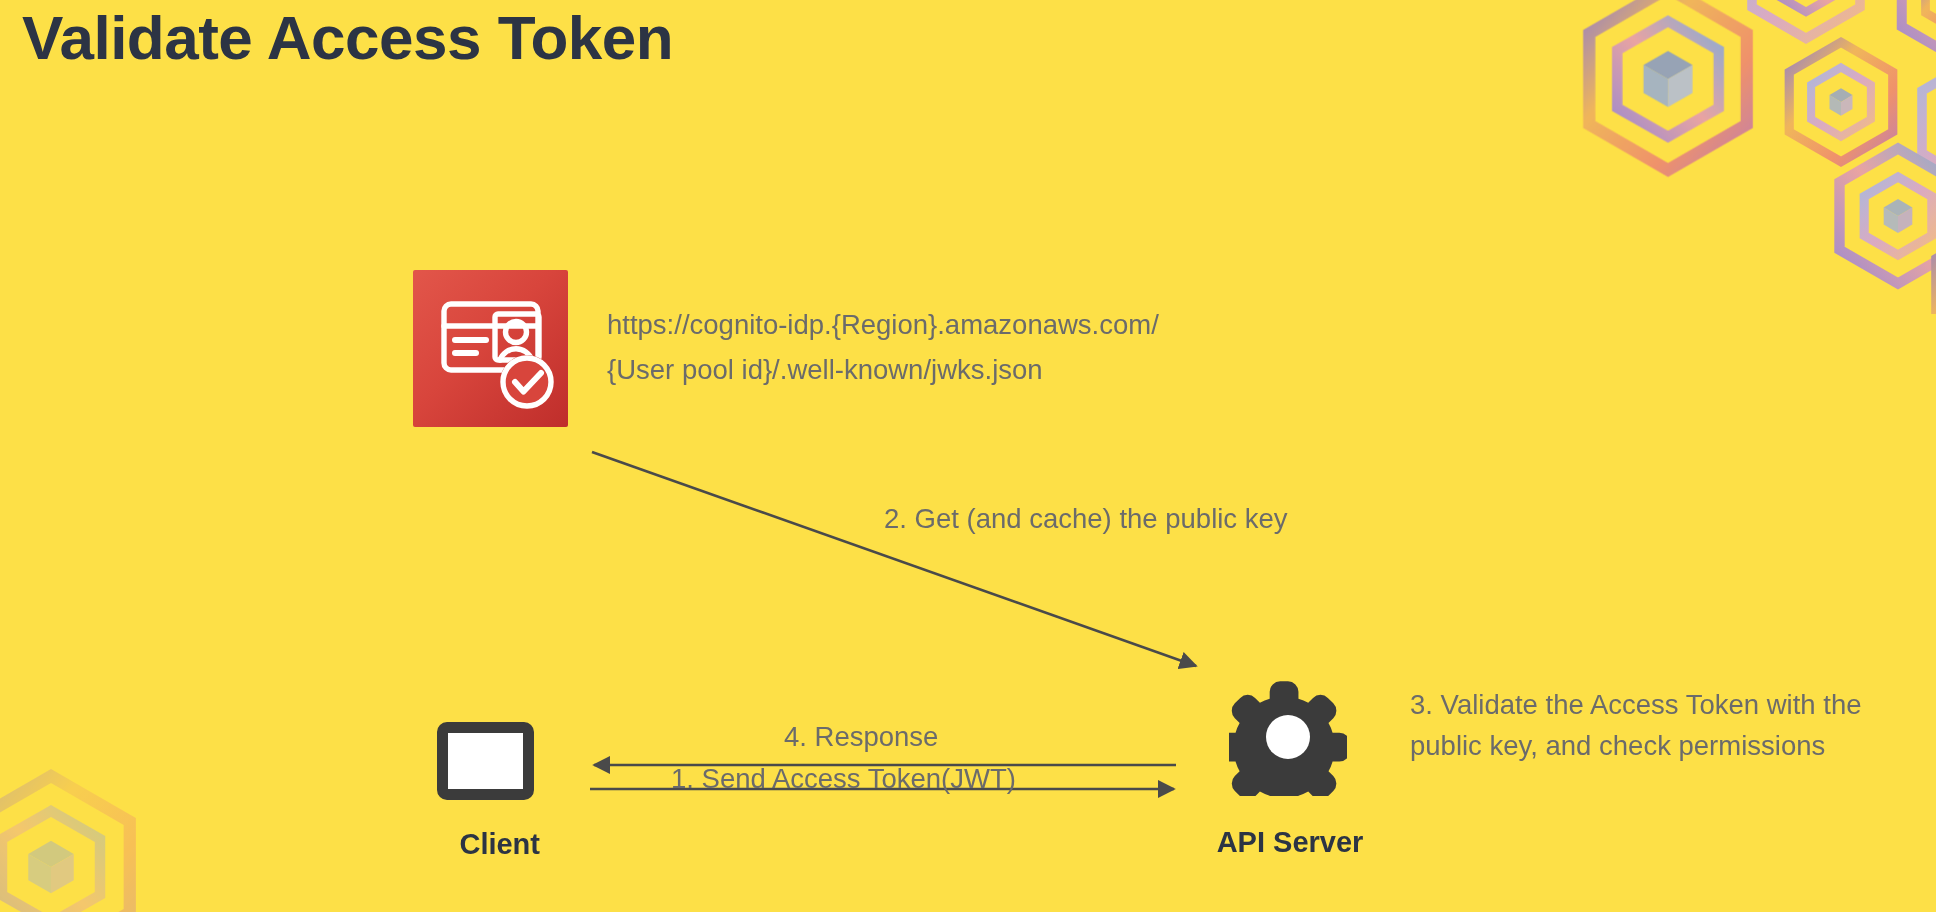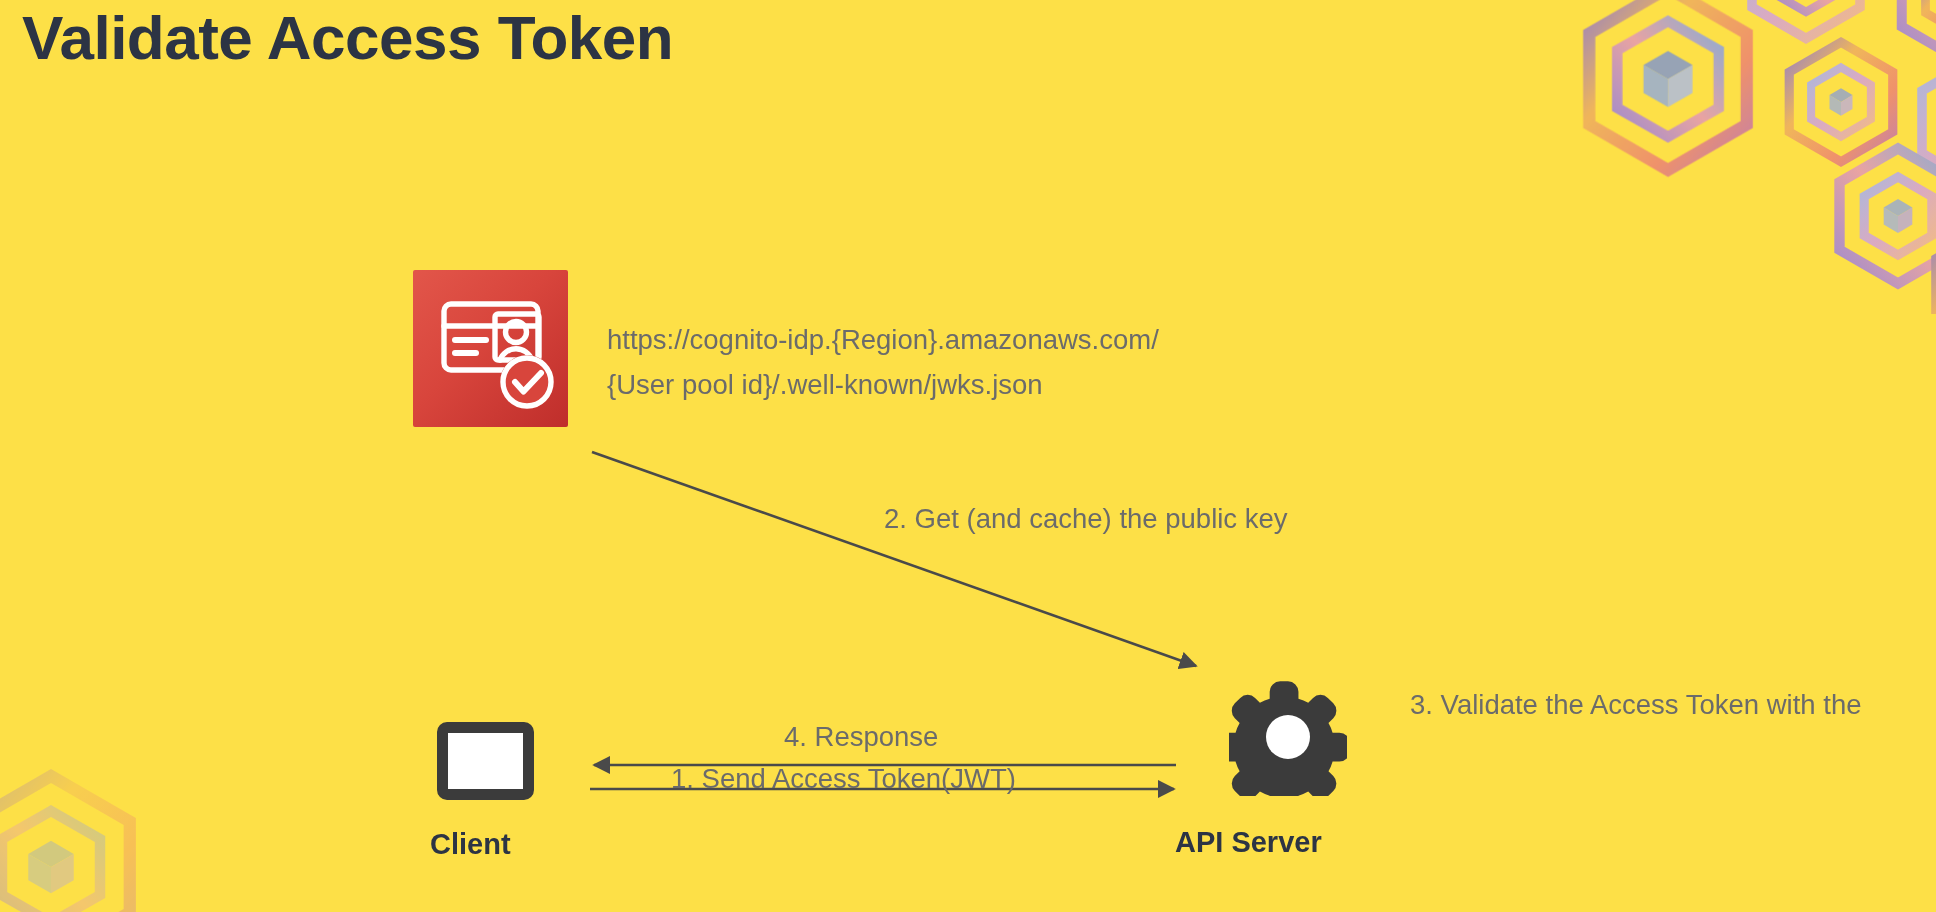--- a/index.html
+++ b/index.html
@@ -63,21 +63,21 @@
   #cognito-icon svg {
     position: absolute;
     left: 0; top: 0;
     width: 100%;
     height: 100%;
   }
 
   #cognito-url {
     position: absolute;
     left: 607px;
-    top: 317px;
+    top: 302px;
     font-size: 27.5px;
     line-height: 45px;
     color: #6b6b6b;
     white-space: nowrap;
   }
 
   
   #client-icon {
     position: absolute;
     left: 437px;
@@ -87,40 +87,40 @@
     border: 11px solid #3b3b3b;
     border-radius: 10px;
     background: #ffffff;
     box-sizing: content-box;
   }
   #client-label {
     position: absolute;
     left: 430px;
     top: 828px;
     width: 110px;
-    text-align: left;
+    text-align: right;
     font-size: 29px;
     font-weight: bold;
     color: #2c3444;
   }
 
   
   #api-server-icon {
     position: absolute;
     left: 1229px;
     top: 678px;
     width: 118px;
     height: 118px;
   }
   #api-server-label {
     position: absolute;
     left: 1175px;
     top: 826px;
     width: 230px;
-    text-align: left;
+    text-align: center;
     font-size: 29px;
     font-weight: bold;
     color: #2c3444;
   }
 
   
   #connectors {
     position: absolute;
     left: 0; top: 0;
     width: 1936px;
@@ -322,15 +322,16 @@
   </svg>
 
   <div id="label-step2" class="edge-label">2. Get (and cache) the public key</div>
 
   <div id="label-step4" class="edge-label">4. Response</div>
 
   <div id="label-step1" class="edge-label">1. Send Access Token(JWT)</div>
 
   <div id="label-step3" class="edge-label">
     <div>3. Validate the Access Token with the</div>
+    <div>public key, and check permissions</div>
   </div>
 
 </div>
 
 </body></html>

